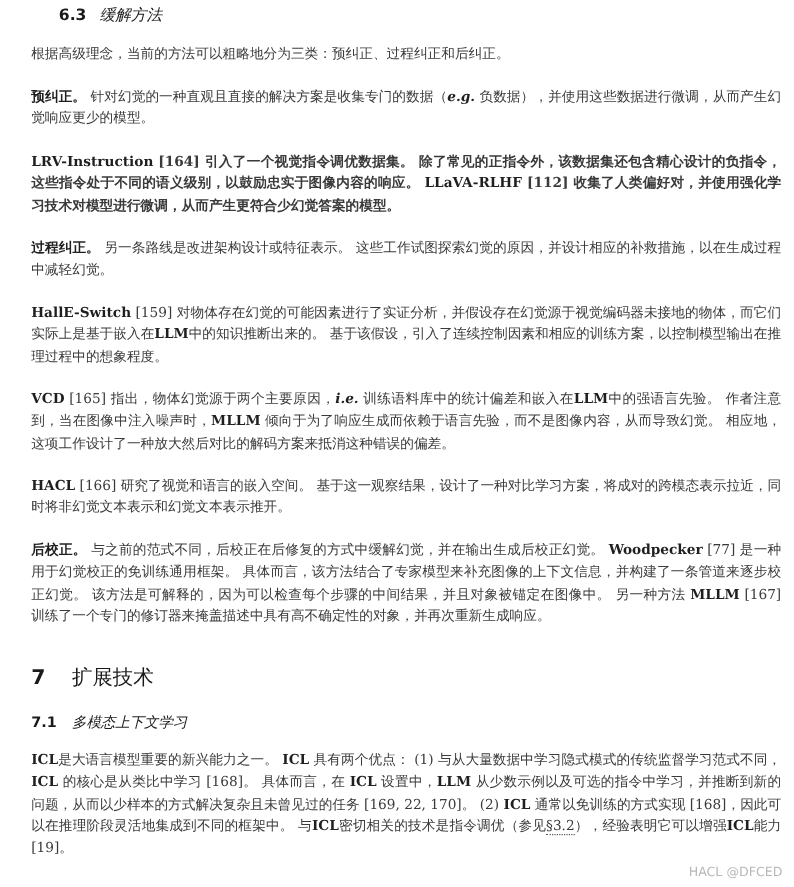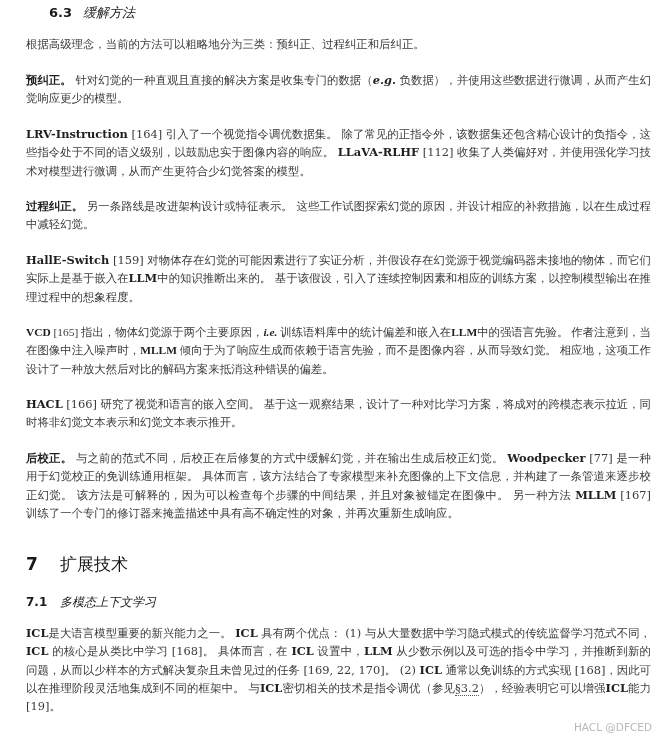--- a/index.html
+++ b/index.html
@@ -26,27 +26,27 @@
 <body>
 
 <div class="h2 sec63">
   <span class="num">6.3</span><span class="title">缓解方法</span>
 </div>
 
 <p class="para" style="top:35px;margin:0;">根据高级理念，当前的方法可以粗略地分为三类：预纠正、过程纠正和后纠正。</p>
 
 <p class="para" style="top:71px;margin:0;"><span class="lead">预纠正。</span><span> 针对幻觉的一种直观且直接的解决方案是收集专门的数据（</span><b><i>e.g.</i></b><span> 负数据），并使用这些数据进行微调，从而产生幻觉响应更少的模型。</span></p>
 
-<p class="para" style="top:125px;margin:0;"><b>LRV-Instruction</b><span class="ref"> [164] </span><span>引入了一个视觉指令调优数据集。 除了常见的正指令外，该数据集还包含精心设计的负指令，这些指令处于不同的语义级别，以鼓励忠实于图像内容的响应。 </span><b>LLaVA-RLHF</b><span class="ref"> [112] </span><span>收集了人类偏好对，并使用强化学习技术对模型进行微调，从而产生更符合少幻觉答案的模型。</span></p>
+<p class="para" style="top:125px;margin:0;font-weight:bold;"><b>LRV-Instruction</b><span class="ref"> [164] </span><span>引入了一个视觉指令调优数据集。 除了常见的正指令外，该数据集还包含精心设计的负指令，这些指令处于不同的语义级别，以鼓励忠实于图像内容的响应。 </span><b>LLaVA-RLHF</b><span class="ref"> [112] </span><span>收集了人类偏好对，并使用强化学习技术对模型进行微调，从而产生更符合少幻觉答案的模型。</span></p>
 
 <p class="para" style="top:197px;margin:0;"><span class="lead">过程纠正。</span><span> 另一条路线是改进架构设计或特征表示。 这些工作试图探索幻觉的原因，并设计相应的补救措施，以在生成过程中减轻幻觉。</span></p>
 
 <p class="para" style="top:251px;margin:0;"><b>HallE-Switch</b><span class="ref"> [159] </span><span>对物体存在幻觉的可能因素进行了实证分析，并假设存在幻觉源于视觉编码器未接地的物体，而它们实际上是基于嵌入在</span><b>LLM</b><span>中的知识推断出来的。 基于该假设，引入了连续控制因素和相应的训练方案，以控制模型输出在推理过程中的想象程度。</span></p>
 
-<p class="para" style="top:323px;margin:0;font-family:Liberation Serif, serif;"><b>VCD</b><span class="ref"> [165] </span><span>指出，物体幻觉源于两个主要原因，</span><b><i>i.e.</i></b><span> 训练语料库中的统计偏差和嵌入在</span><b>LLM</b><span>中的强语言先验。 作者注意到，当在图像中注入噪声时，</span><b>MLLM</b><span> 倾向于为了响应生成而依赖于语言先验，而不是图像内容，从而导致幻觉。 相应地，这项工作设计了一种放大然后对比的解码方案来抵消这种错误的偏差。</span></p>
+<p class="para" style="top:323px;margin:0;"><b>VCD</b><span class="ref"> [165] </span><span>指出，物体幻觉源于两个主要原因，</span><b><i>i.e.</i></b><span> 训练语料库中的统计偏差和嵌入在</span><b>LLM</b><span>中的强语言先验。 作者注意到，当在图像中注入噪声时，</span><b>MLLM</b><span> 倾向于为了响应生成而依赖于语言先验，而不是图像内容，从而导致幻觉。 相应地，这项工作设计了一种放大然后对比的解码方案来抵消这种错误的偏差。</span></p>
 
 <p class="para" style="top:395px;margin:0;"><b>HACL</b><span class="ref"> [166] </span><span>研究了视觉和语言的嵌入空间。 基于这一观察结果，设计了一种对比学习方案，将成对的跨模态表示拉近，同时将非幻觉文本表示和幻觉文本表示推开。</span></p>
 
 <p class="para" style="top:449px;margin:0;"><span class="lead">后校正。</span><span> 与之前的范式不同，后校正在后修复的方式中缓解幻觉，并在输出生成后校正幻觉。 </span><b>Woodpecker</b><span class="ref"> [77] </span><span>是一种用于幻觉校正的免训练通用框架。 具体而言，该方法结合了专家模型来补充图像的上下文信息，并构建了一条管道来逐步校正幻觉。 该方法是可解释的，因为可以检查每个步骤的中间结果，并且对象被锚定在图像中。 另一种方法 </span><b>MLLM</b><span class="ref"> [167] </span><span>训练了一个专门的修订器来掩盖描述中具有高不确定性的对象，并再次重新生成响应。</span></p>
 
 <div class="h2 sec7">
   <span class="num">7</span><span class="title">扩展技术</span>
 </div>
 
 <div class="h2 sec71">

